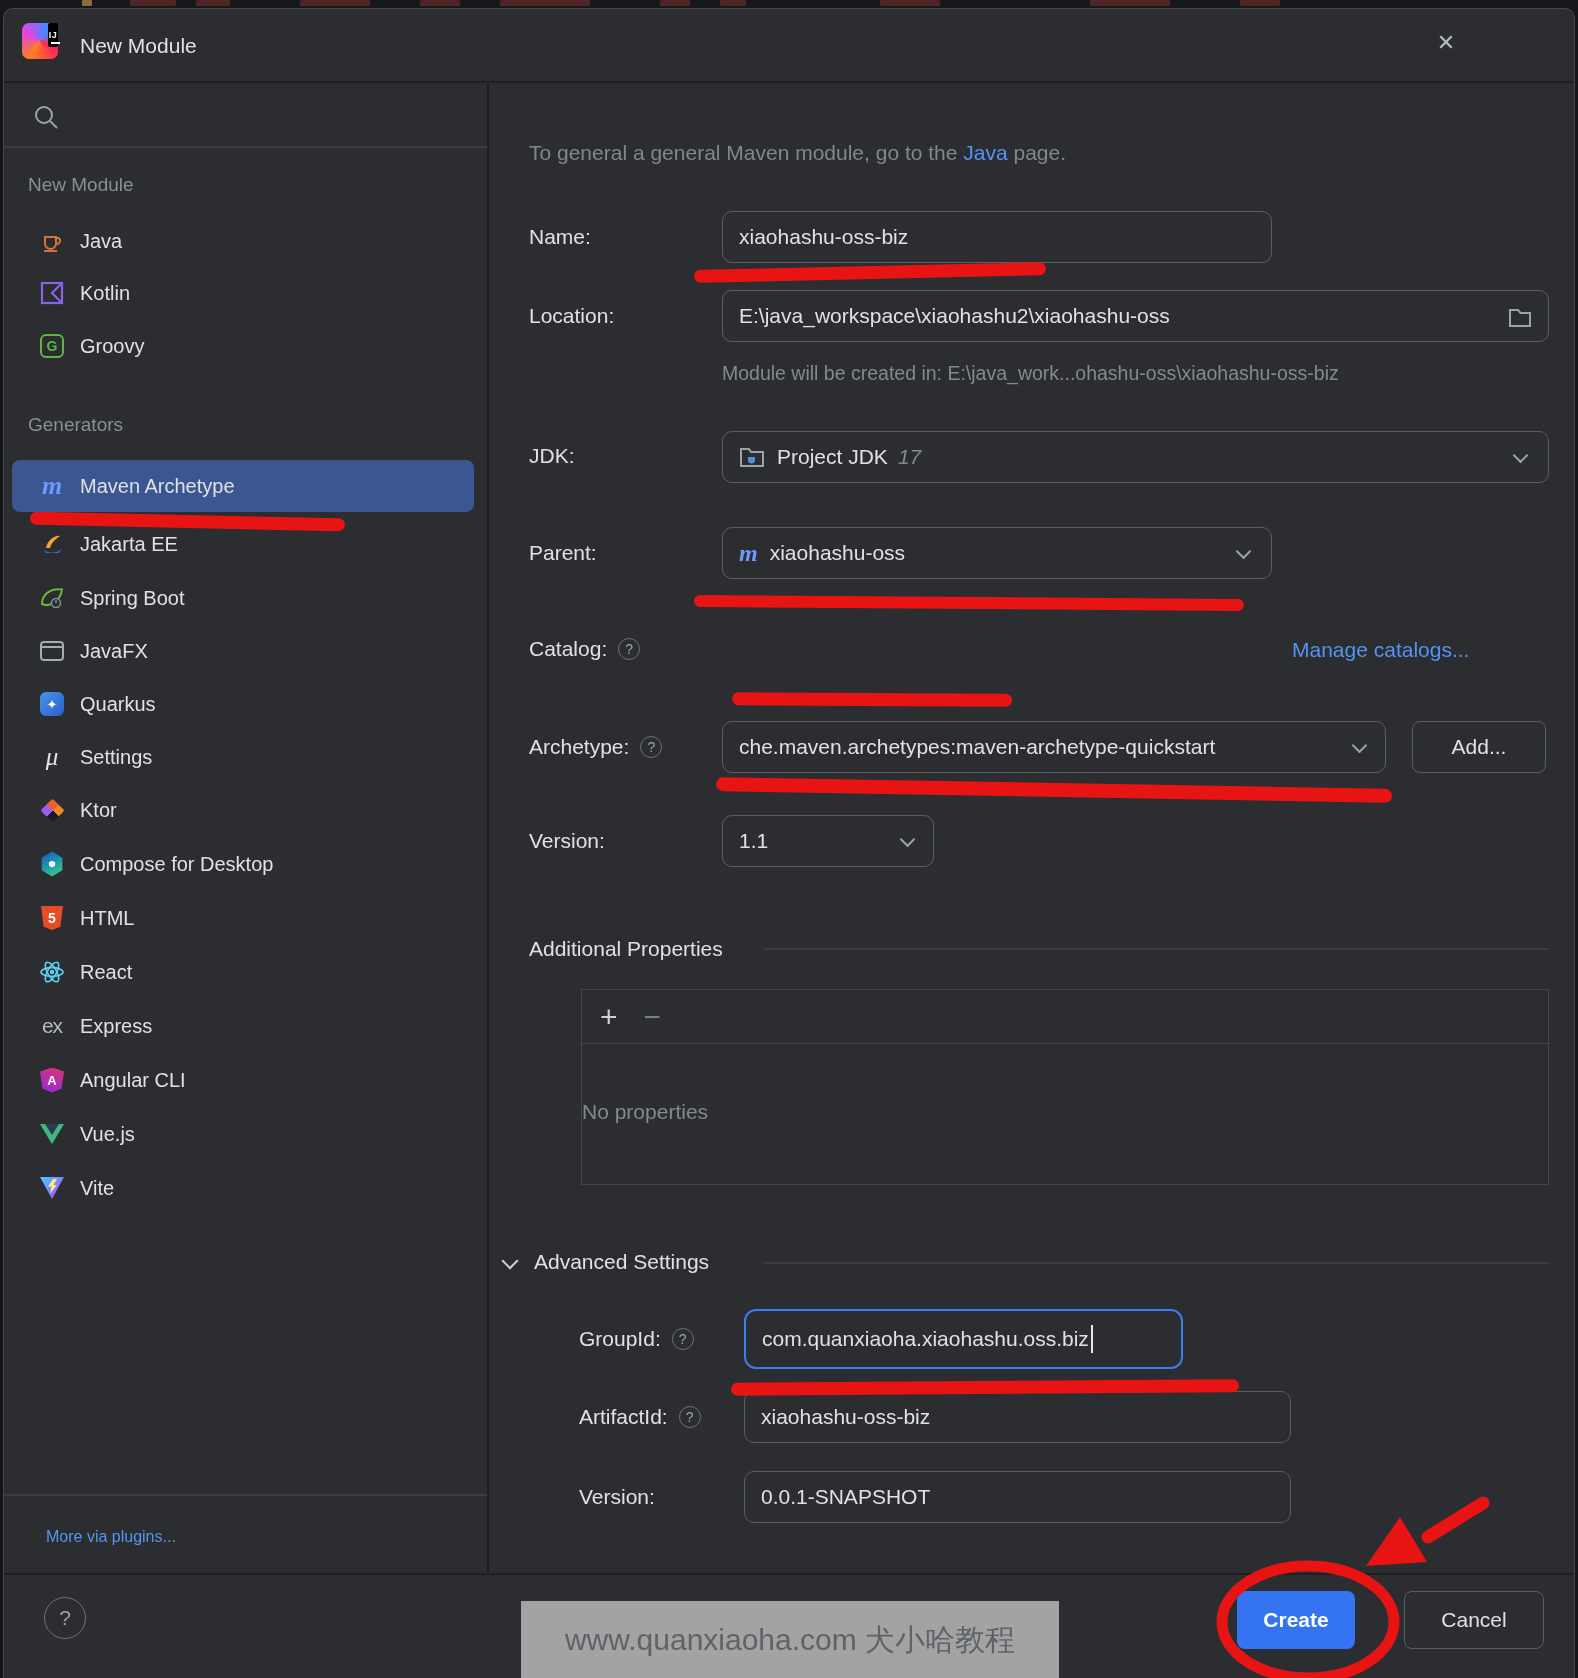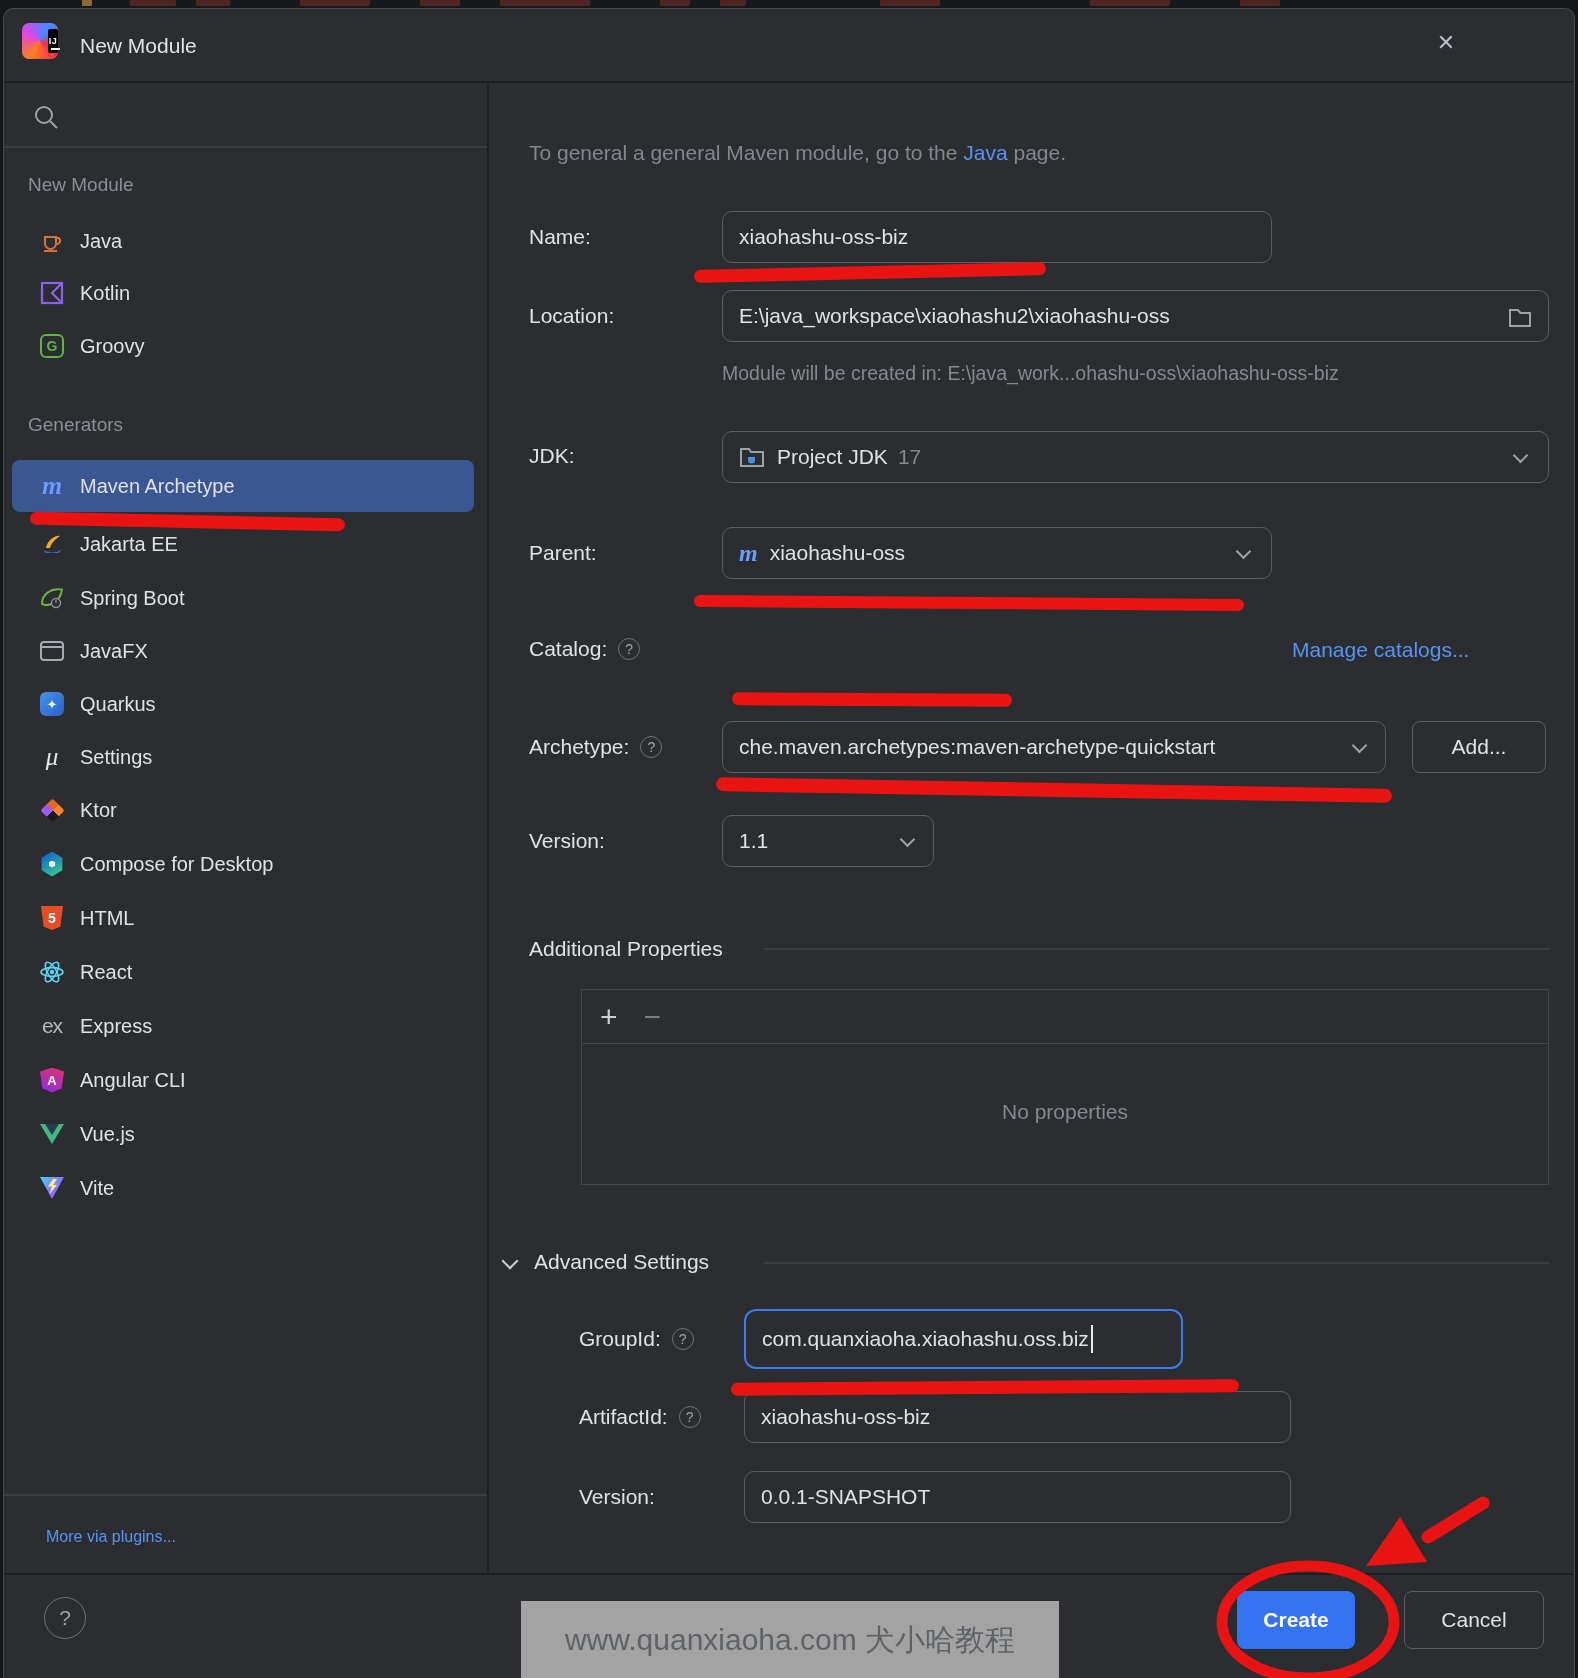--- a/index.html
+++ b/index.html
@@ -8,21 +8,21 @@
   .stage { position:relative; width:1578px; height:1678px; }
 
   
   .bg-strip { left:0; top:0; width:1578px; height:9px; background:#17181b; overflow:hidden; }
   .bg-mark { position:absolute; top:0; height:6px; background:#4e2524; border-radius:1px; }
 
   .dialog { left:3px; top:8px; width:1572px; height:1670px; background:#2b2d30; border:1px solid #46484d; border-bottom:none; border-radius:10px 10px 0 0; overflow:hidden; }
 
   
   .titlebar-border { left:0; top:72px; width:1572px; height:2px; background:#1e1f22; }
-  .logo { left:18px; top:14px; width:36px; height:36px; border-radius:7px; background:conic-gradient(from 210deg,#fc801d,#e343e6,#3f8cff,#fe2857,#fc801d); display:flex; align-items:center; justify-content:center;padding-left:26px; }
+  .logo { left:18px; top:14px; width:36px; height:36px; border-radius:7px; background:conic-gradient(from 210deg,#fc801d,#e343e6,#3f8cff,#fe2857,#fc801d); display:flex; align-items:flex-start; justify-content:center;padding-left:26px; }
   .logo-inner { width:24px; height:24px; background:#000; border-radius:2px; position:relative; color:#fff; font-size:9px; font-weight:bold; letter-spacing:.5px; display:flex; align-items:center; justify-content:center; }
   .logo-inner::after { content:""; position:absolute; left:3px; bottom:3px; width:9px; height:2px; background:#fff; }
   .win-title { left:76px; top:21px; height:32px; line-height:32px; color:#dfe1e5; font-size:21px; }
   .close-btn { left:1424px; top:16px; width:36px; height:36px; color:#b7bbc2; font-size:22px; display:flex; align-items:center; justify-content:center; cursor:default; }
 
   
   .sidebar-divider { left:483px; top:74px; width:2px; height:1490px; background:#1e1f22; }
   .search-border { left:0; top:137px; width:483px; height:1.5px; background:#3b3d42; }
   .section-label { color:#8a8e95; font-size:19px; height:28px; line-height:28px; }
   .side-row { left:8px; width:462px; height:52px; display:flex; align-items:center; border-radius:8px; }
@@ -50,34 +50,34 @@
   .icon-vite { width:24px; height:22px; position:relative; }
   .icon-vite .t { position:absolute; left:0; top:0; width:24px; height:22px; background:linear-gradient(135deg,#41d1ff,#bd34fe); clip-path:polygon(0 0,100% 0,50% 100%); }
   .icon-vite .b { position:absolute; left:8px; top:2px; width:9px; height:15px; background:#ffea83; clip-path:polygon(55% 0,100% 0,60% 40%,100% 40%,20% 100%,40% 50%,0 50%); }
 
   
   .hint { left:525px; top:130px; height:28px; line-height:28px; font-size:21px; color:#82868d; white-space:nowrap; }
   .hint a { color:#5693f2; text-decoration:none; }
   .flabel { color:#dfe1e5; font-size:21px; height:30px; line-height:30px; display:flex; align-items:center; gap:11px; white-space:nowrap; }
   .qmark { width:22px; height:22px; border:1.5px solid #6e7176; border-radius:50%; color:#9da1a8; font-size:14px; display:flex; align-items:center; justify-content:center; flex:none; }
   .field { border:1.5px solid #5a5d63; border-radius:10px; background:#2b2d30; color:#dfe1e5; font-size:21px; display:flex; align-items:center; padding:0 16px; white-space:nowrap; overflow:hidden; }
-  .field .muted { color:#84888f; margin-left:10px; }
+  .field .muted { color:#84888f; margin-left:10px;font-style:italic; }
   .chev { position:absolute; width:11px; height:11px; border-right:2px solid #9da1a8; border-bottom:2px solid #9da1a8; transform:rotate(45deg); }
   .helper { color:#84888f; font-size:19.5px; height:28px; line-height:28px; white-space:nowrap; }
   .link { color:#5693f2; font-size:21px; height:30px; line-height:30px; white-space:nowrap; }
   .m-glyph { color:#6b9bfa; font-family:"Liberation Serif",serif; font-style:italic; font-weight:bold; font-size:24px; margin-right:12px; }
   .btn { border-radius:8px; display:flex; align-items:center; justify-content:center; font-size:21px; }
   .btn.secondary { border:1.5px solid #5a5d63; color:#dfe1e5; background:#2b2d30; }
   .btn.primary { background:#3574f0; color:#fff; font-weight:bold; }
   .sep-line { height:1.5px; background:#3b3d42; }
   .ap-panel { border:1.5px solid #43454a; background:#2b2d30; }
   .ap-toolbar { height:54px; border-bottom:1.5px solid #43454a; display:flex; align-items:center; }
   .ap-plus { color:#ced0d6; font-size:30px; font-weight:300; margin-left:18px; }
   .ap-minus { color:#7a7e85; font-size:30px; margin-left:26px; }
-  .ap-empty { color:#84888f; font-size:21px; text-align:center; }
+  .ap-empty { color:#84888f; font-size:21px; }
   .adv-chev { width:12px; height:12px; border-right:2.5px solid #ced0d6; border-bottom:2.5px solid #ced0d6; transform:rotate(45deg); }
   .field.focused { border:2.5px solid #3c7cf0; border-radius:12px; }
   .caret { width:2px; height:28px; background:#e6e8ec; margin-left:2px; }
 
   
   .footer-border { left:0; top:1564px; width:1572px; height:2px; background:#1e1f22; }
   .help-circle { left:40px; top:1588px; width:42px; height:42px; border:1.5px solid #6e7176; border-radius:50%; color:#9da1a8; font-size:21px; display:flex; align-items:center; justify-content:center; }
   .watermark { left:517px; top:1592px; width:538px; height:78px; background:rgba(169,169,169,.96); color:#5f6367; font-size:30px; display:flex; align-items:center; justify-content:center; white-space:nowrap; }
 
   

